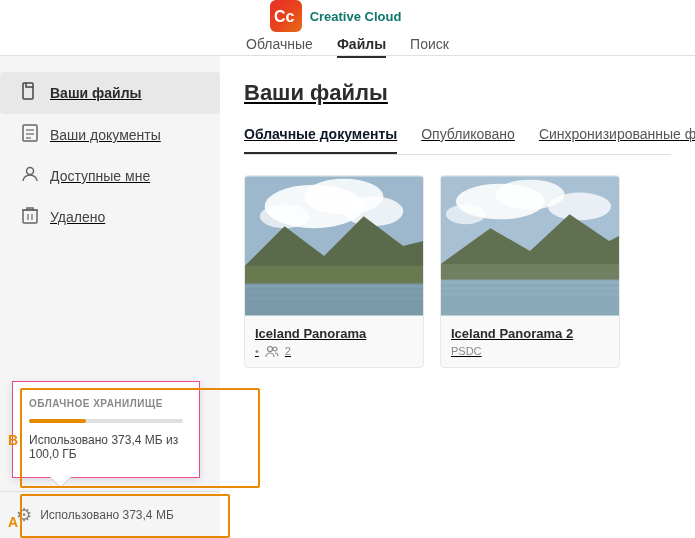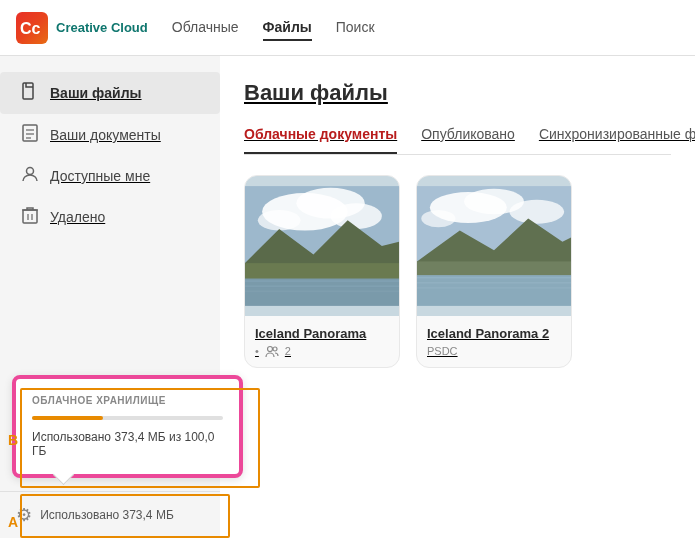--- a/index.html
+++ b/index.html
@@ -8,20 +8,21 @@
     
     .header {
       background: #fff;
       height: 56px;
       display: flex;
       align-items: center;
       padding: 0 16px;
       border-bottom: 1px solid #e0e0e0;
       position: relative;
       z-index: 10;
+      flex-direction: column;
     }
     .header-logo {
       display: flex;
       align-items: center;
       gap: 8px;
       margin-right: 24px;
     }
     .logo-icon {
       width: 32px;
       height: 32px;
@@ -109,24 +110,24 @@
       font-size: 12px;
       color: #555;
     }
 
     
     .storage-popup {
       position: absolute;
       bottom: 60px;
       left: 12px;
       background: #fff;
-      border: 4px solid #ec4899;
-      border-radius: 8px;
+      border: 1px solid #ec4899;
+      border-radius: 0;
       padding: 16px;
-      width: 231px;
+      width: 188px;
       box-shadow: 0 2px 8px rgba(0,0,0,0.12);
     }
     .storage-popup::after {
       content: '';
       position: absolute;
       bottom: -8px;
       left: 40px;
       width: 14px;
       height: 14px;
       background: #fff;
@@ -219,36 +220,36 @@
       margin-bottom: 20px;
     }
     .content-tab {
       font-size: 14px;
       color: #555;
       padding-bottom: 10px;
       cursor: pointer;
       white-space: nowrap;
     }
     .content-tab.active {
-      color: #b91c1c;
+      color: #0f172a;
       font-weight: 600;
       border-bottom: 2px solid #2c2c2c;
     }
 
     
     .file-grid {
       display: flex;
       gap: 16px;
       flex-wrap: wrap;
     }
     .file-card {
-      width: 156px;
+      width: 180px;
       background: #f9f9f9;
       border: 1px solid #e8e8e8;
-      border-radius: 13px;
+      border-radius: 4px;
       overflow: hidden;
       cursor: pointer;
     }
     .file-thumb {
       width: 100%;
       height: 140px;
       overflow: hidden;
       background: #c8d8e0;
       position: relative;
     }

